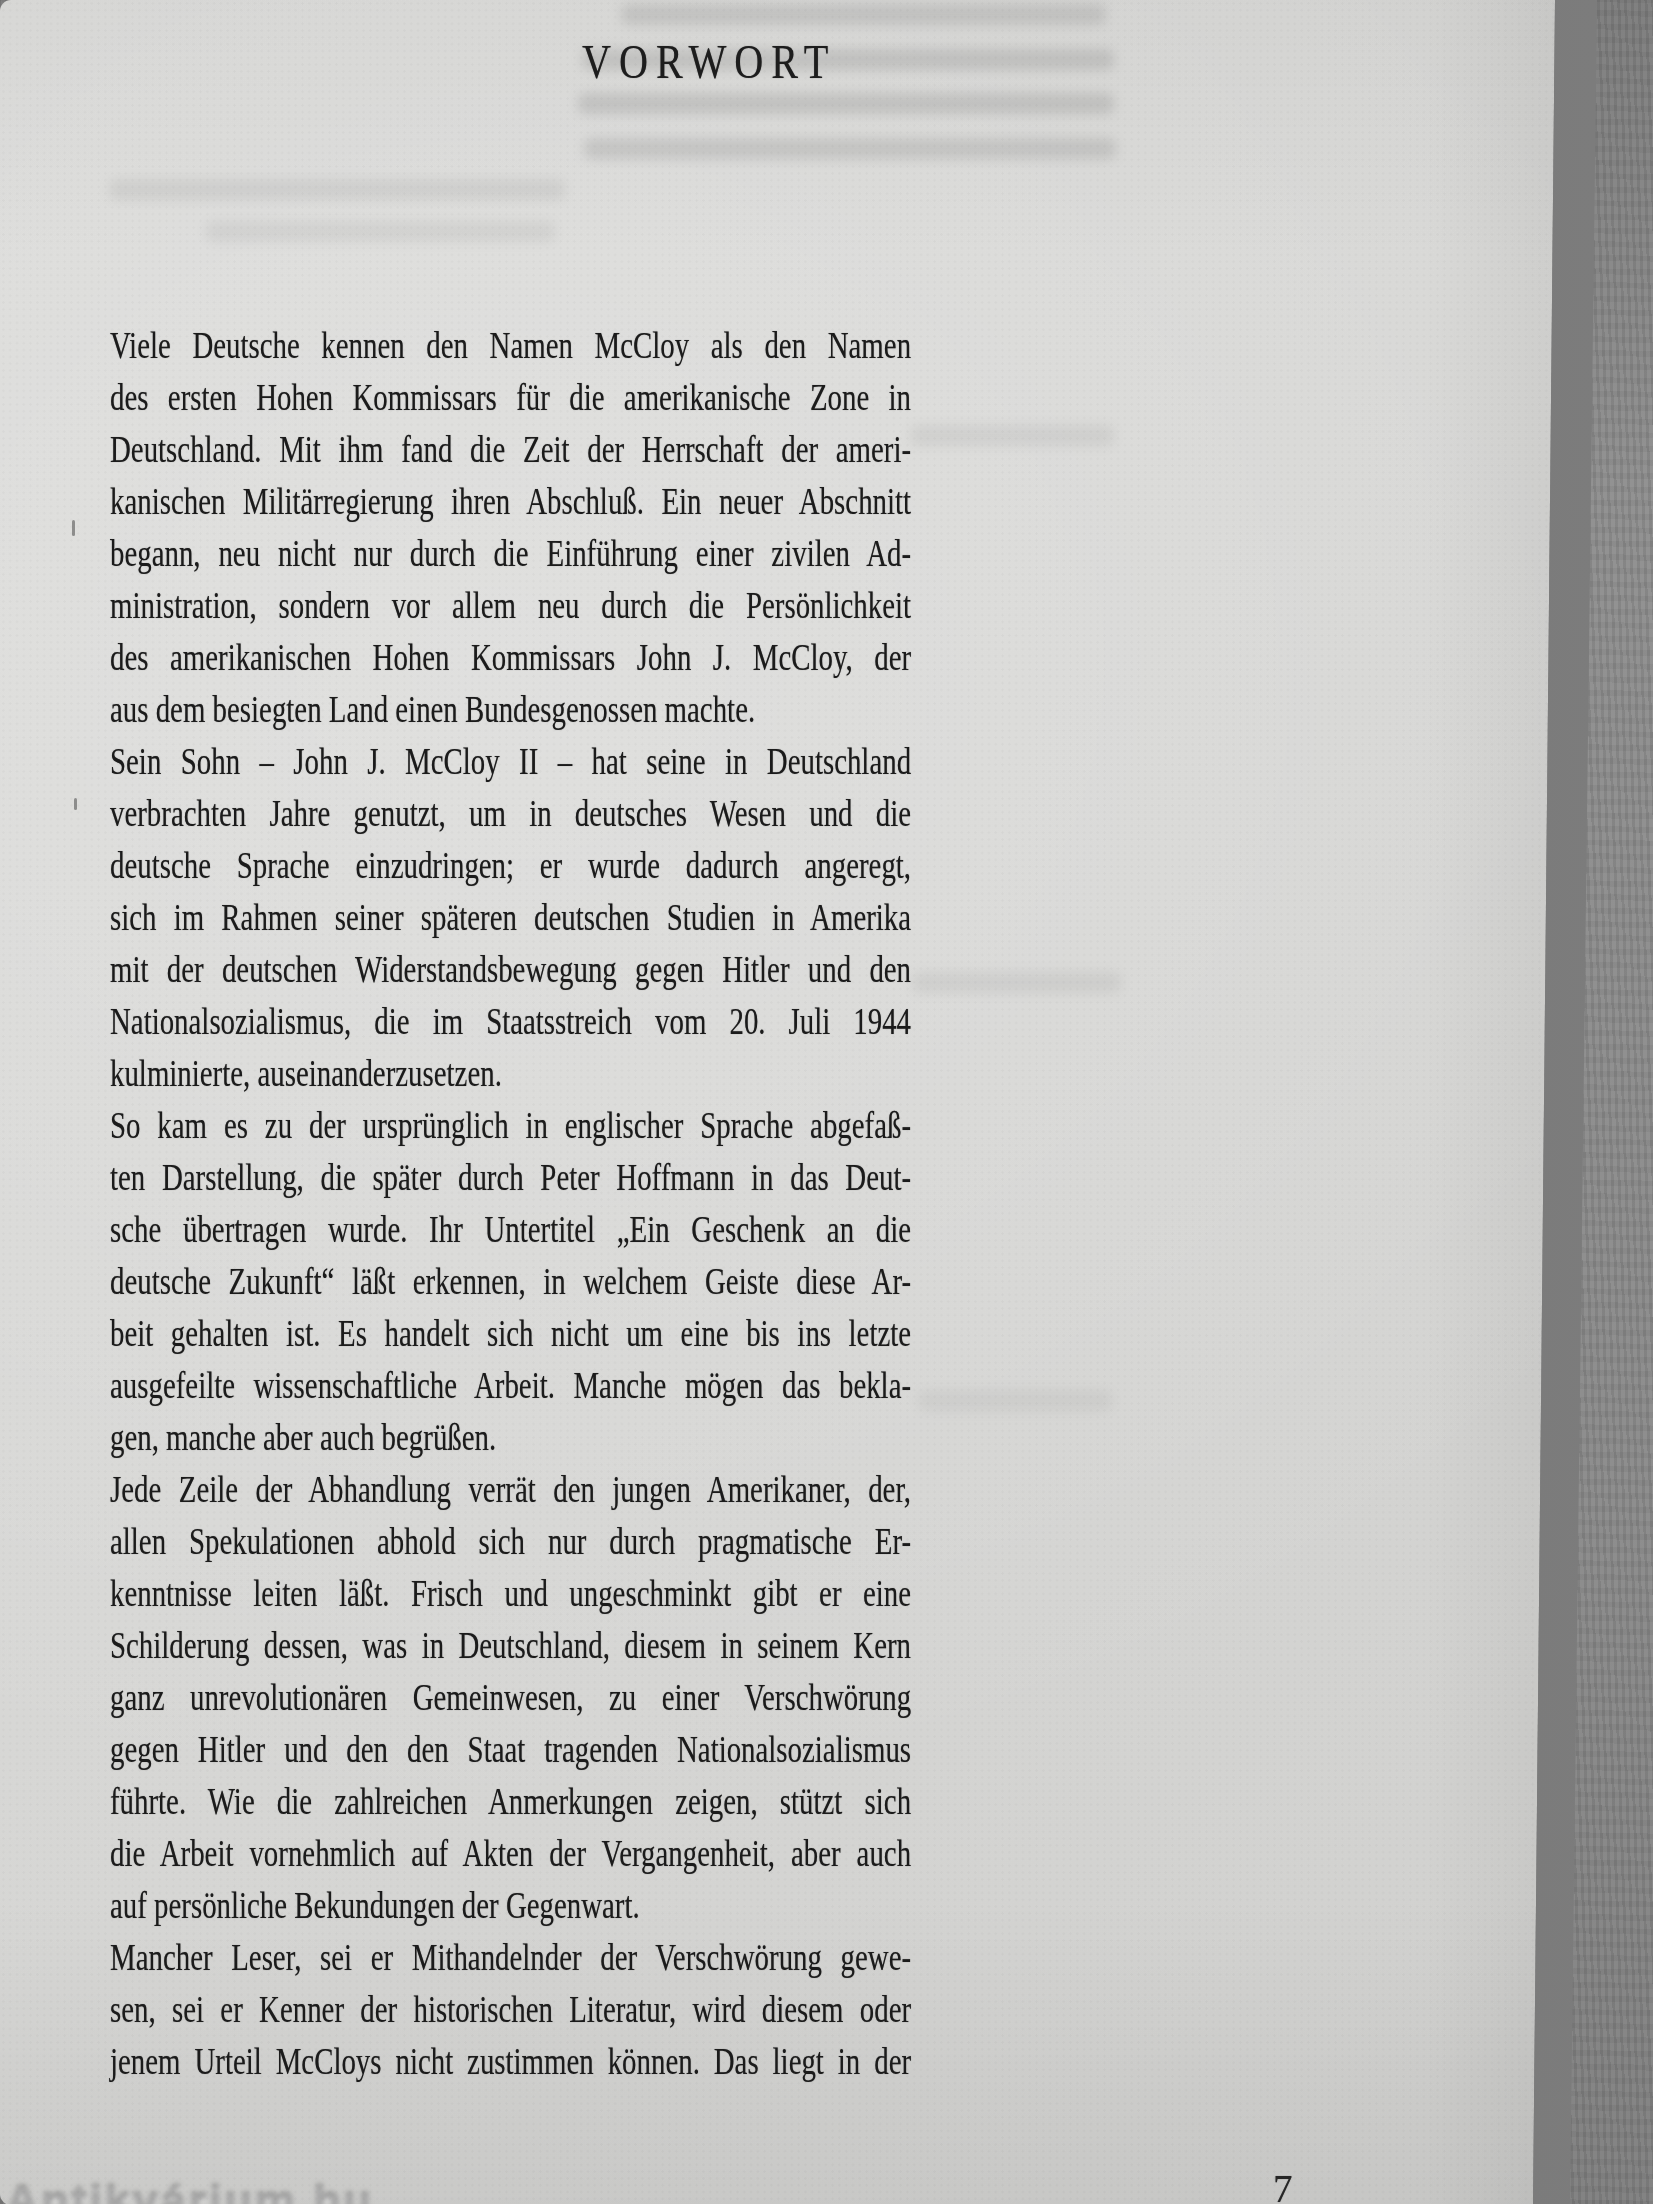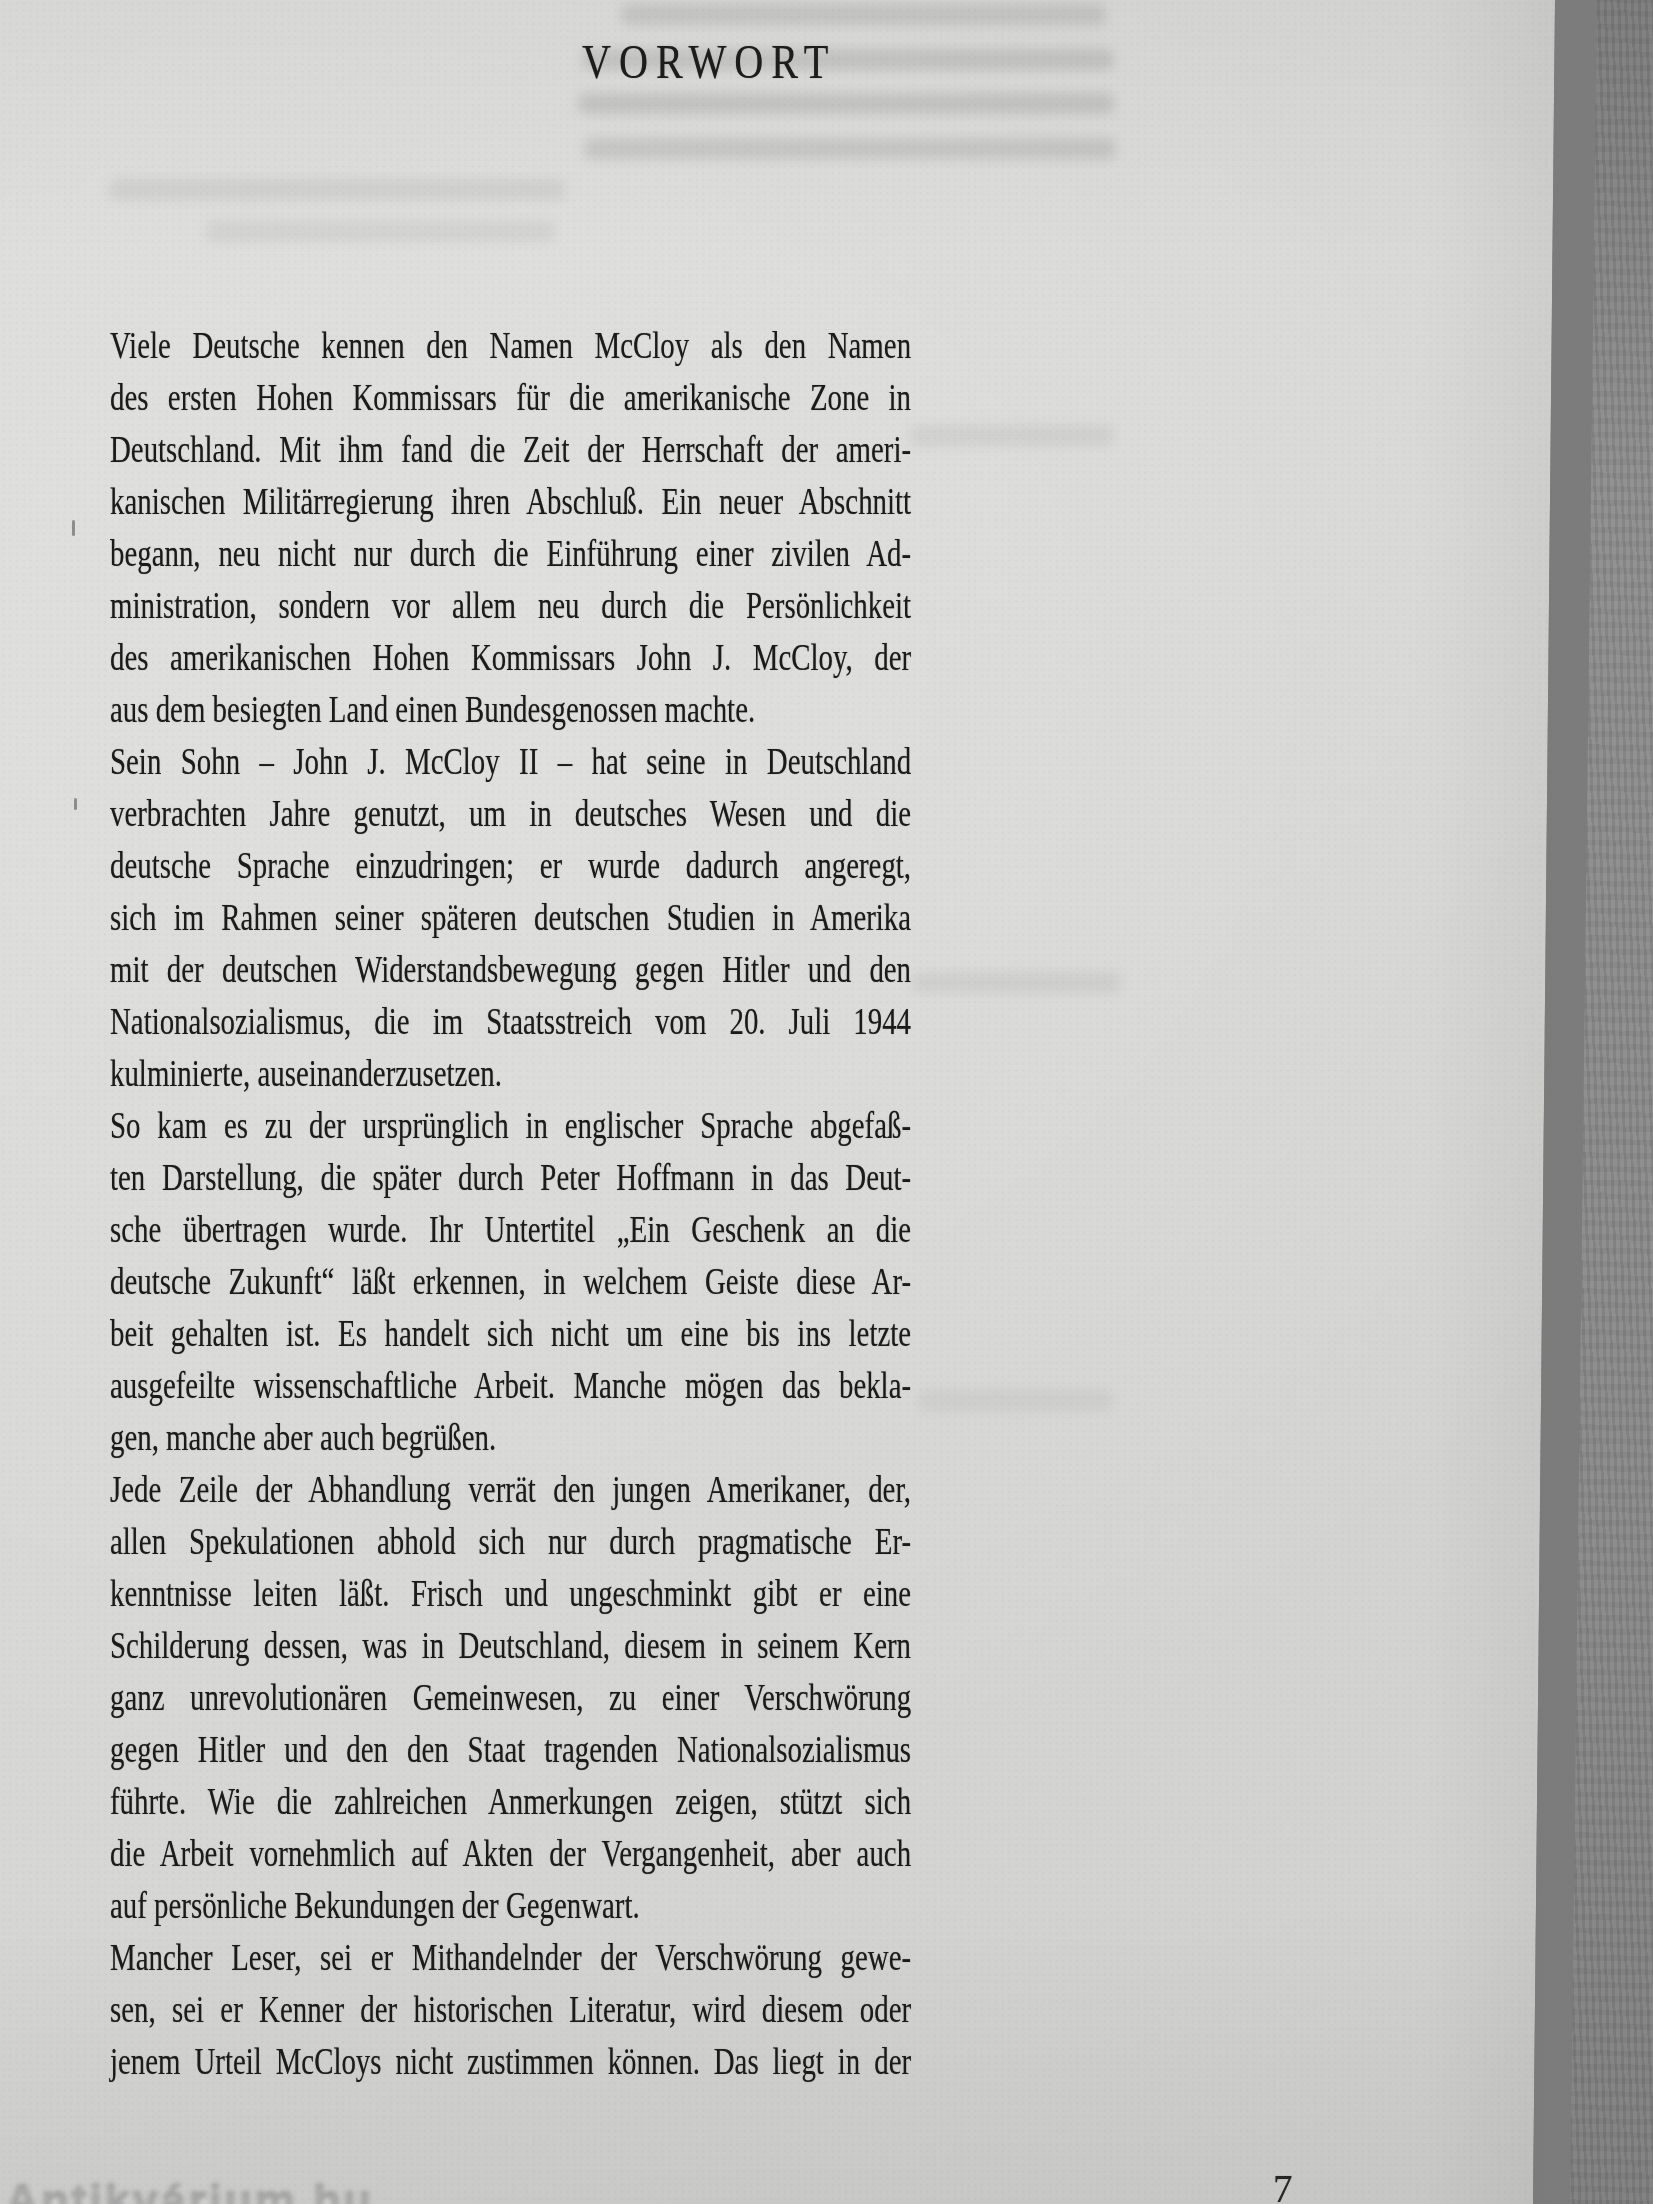--- a/index.html
+++ b/index.html
@@ -20,20 +20,21 @@
   }
   
   .page {
     position: absolute; left: 0; top: 0; width: 1654px; height: 2205px;
     clip-path: polygon(0 0, 1555px 0, 1533px 2205px, 0 2205px);
     background-image:
       radial-gradient(140% 90% at 30% 30%, rgba(255,255,255,0.20), rgba(255,255,255,0) 60%),
       linear-gradient(90deg, rgba(0,0,0,0) 86%, rgba(0,0,0,0.07) 97%, rgba(0,0,0,0.12) 100%),
       linear-gradient(180deg, rgba(0,0,0,0.03), rgba(0,0,0,0) 12%, rgba(0,0,0,0) 86%, rgba(0,0,0,0.05)),
       linear-gradient(135deg, #dbdbd9 0%, #d7d7d5 45%, #d0d0ce 100%);
+    border-radius: 11px;
   }
   
   .page::after {
     content: ""; position: absolute; inset: 0;
     background-image: radial-gradient(rgba(0,0,0,0.045) 1px, transparent 1.4px);
     background-size: 6.8px 6.8px;
     opacity: 0.6;
     pointer-events: none;
   }
   

